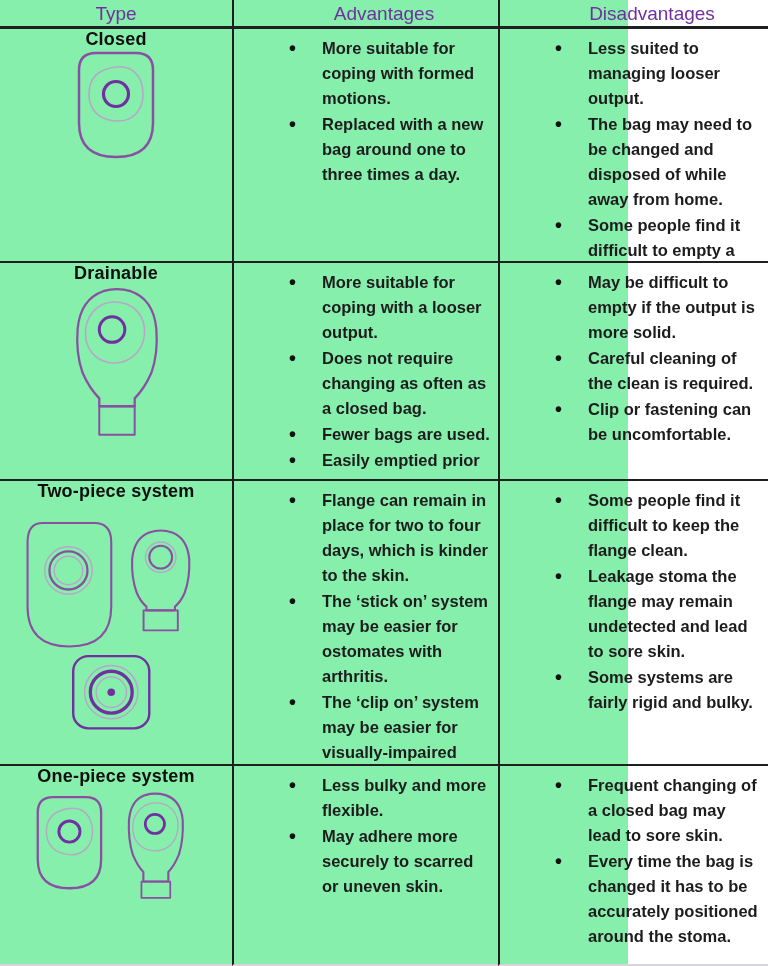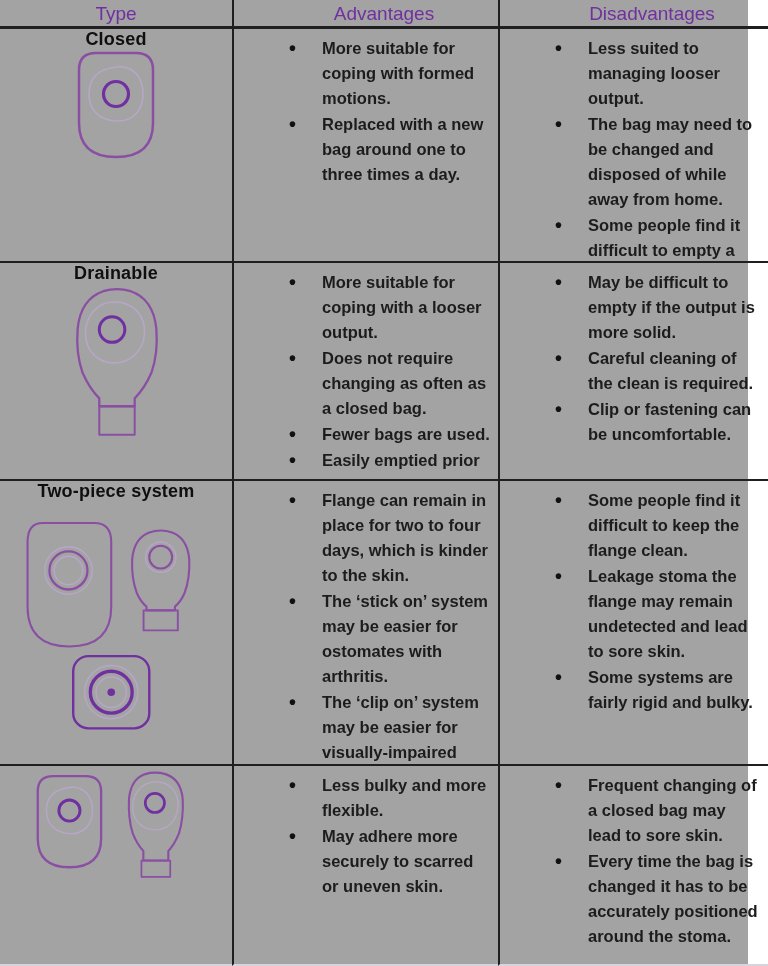--- a/index.html
+++ b/index.html
@@ -7,22 +7,22 @@
   body {
     width: 768px; height: 966px;
     font-family: "Liberation Sans", sans-serif;
     color: var(--c-text, #1d1d1d);
     overflow: hidden;
   }
   .grid {
     display: grid;
     grid-template-columns: 232px 266px 270px;
     grid-template-rows: 29px 234px 218px 285px 200px;
-    width: 748px; height: 966px;
-    background: #a3a3a3;
+    width: 628px; height: 966px;
+    background: #86efac;
   }
   .cell { overflow: hidden; border-bottom: 2px solid var(--c-border, #1f1f1f); }
   .cell.colb { border-left: 2px solid var(--c-border, #1f1f1f); padding-left: 36px; }
   .cell.hdr {
     border-bottom: 3px solid var(--c-border, #151515);
     text-align: center; font-size: 19px; padding-top: 3px;
     color: var(--c-header_purple, #7030A0);
   }
   .cell.last { border-bottom: 2px solid var(--c-bottom_edge, #d9d3de); }
   .type-label {
@@ -136,20 +136,21 @@
   </div>
   <div class="cell colb">
     <ul class="blist">
         <li>Some people find it difficult to keep the flange clean.</li>
         <li>Leakage stoma the flange may remain undetected and lead to sore skin.</li>
         <li>Some systems are fairly rigid and bulky.</li>
       </ul>
   </div>
 
   <div class="cell last">
+    <div class="type-label">One-piece system</div>
     <svg class="illu mt24" width="168" height="118" viewBox="0 0 175 122">
       <path class="ln s-med" stroke-width="2.4" d="M 22 10 L 56 10 Q 72 10 72 26 L 72 75 Q 72 105 39 105 Q 6 105 6 75 L 6 26 Q 6 10 22 10 Z"></path>
       <path class="ln s-light" stroke-width="1.5" d="M 39 22 C 55 20 63 32 63 46 C 63 61 53 71 39 70 C 24 69 15 60 15 46 C 15 32 24 24 39 22 Z"></path>
       <circle class="ln s-dark" stroke-width="3" cx="39" cy="46" r="11"></circle>
 
       <path class="ln s-med" stroke-width="2.2" d="M 118 8 Q 103 13 101 34 Q 100 54 105 70 Q 110 82 116 88 L 116 98 L 142 98 L 142 88 Q 148 82 153 70 Q 158 54 157 34 Q 155 13 139 8 Q 128 5 118 8 Z"></path>
       <rect class="ln s-med" stroke-width="1.8" x="114" y="98" width="30" height="17"></rect>
       <path class="ln s-light" stroke-width="1.4" d="M 129 16 C 144 16 153 27 152 42 C 151 57 141 66 128 66 C 116 66 106 58 105 44 C 104 29 114 16 129 16 Z"></path>
       <circle class="ln s-dark" stroke-width="2.8" cx="128" cy="38" r="10"></circle>
     </svg>

